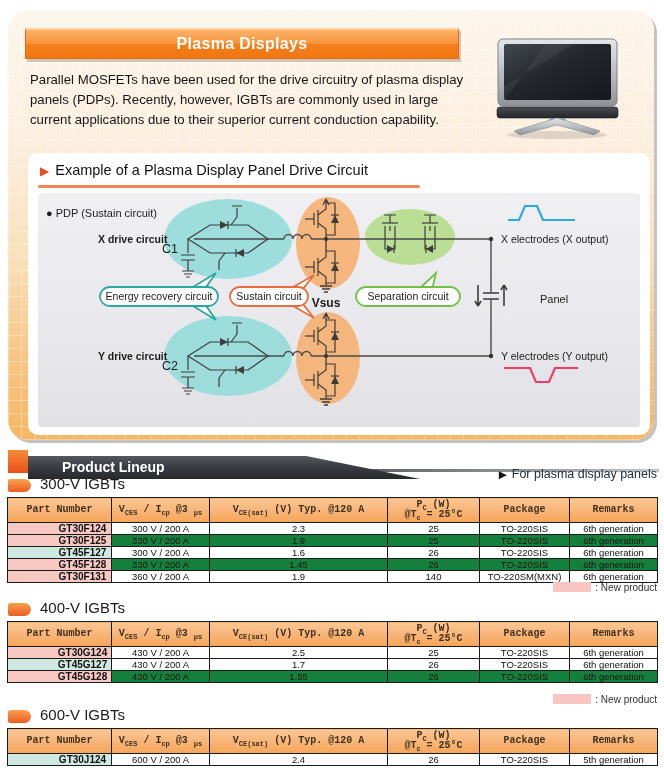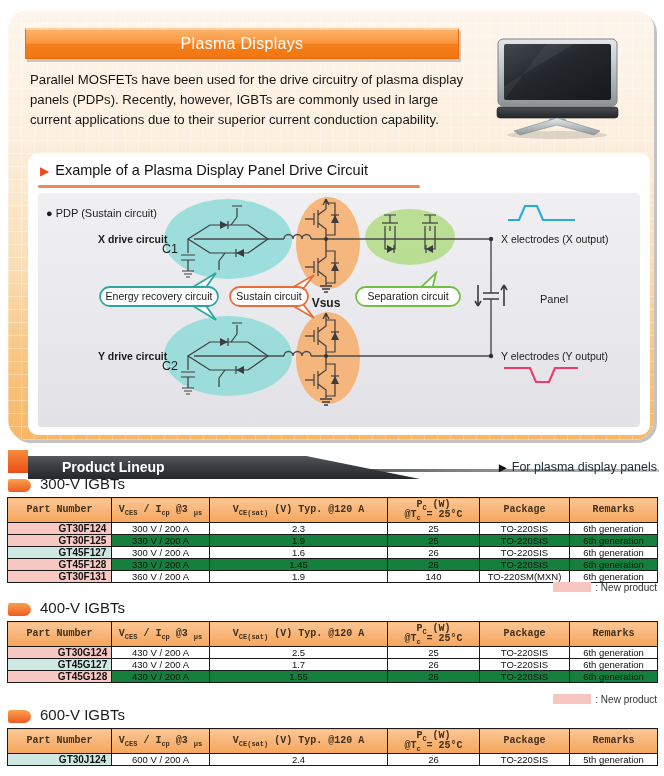--- a/index.html
+++ b/index.html
@@ -12,21 +12,21 @@
       linear-gradient(rgba(255,255,255,.30) 1px, transparent 1px),
       linear-gradient(90deg, rgba(255,255,255,.30) 1px, transparent 1px),
       linear-gradient(180deg,#fdf6ec 0%,#fcefdf 30%,#fadfb8 58%,#f8c685 80%,#f7b765 100%);
     background-size:13px 13px,13px 13px,100% 100%;
     box-shadow:3px 3px 0 rgba(145,145,145,.55);}
 
   .pd-header{position:absolute;left:17px;top:18px;width:432px;height:28px;
     background:linear-gradient(180deg,#fcb269 0%,#f9963d 46%,#f57e1d 52%,#f0770f 100%);
     border:1px solid #e96d10;border-top:2px solid #fdd0a0;
     box-shadow:2px 3px 0 rgba(120,110,95,.35);
-    color:#ffffff;font-size:16px;font-weight:normal;text-align:center;line-height:27px;letter-spacing:.3px;}
+    color:#ffffff;font-size:16px;font-weight:bold;text-align:center;line-height:27px;letter-spacing:.3px;}
 
   .desc{position:absolute;left:22px;top:60px;width:452px;font-size:13.2px;line-height:1.52;color:#161616;}
 
   .tv{position:absolute;left:486px;top:28px;}
 
   
   .inner-panel{position:absolute;left:20px;top:143px;width:622px;height:282px;background:#ffffff;border-radius:10px;}
   .circ-head{position:absolute;left:12px;top:9px;font-size:14.5px;font-weight:400;color:#111;}
   .circ-head .tri{color:#e8491d;font-size:12px;margin-right:6px;}
   .circ-underline{position:absolute;left:10px;top:32px;width:382px;height:3px;background:#f08757;border-radius:2px;}
@@ -36,21 +36,21 @@
   
   .lineup{position:absolute;left:0;top:450px;width:664px;height:23px;}
   .lineup-line{position:absolute;left:300px;right:5px;bottom:1px;height:3.5px;
     background:linear-gradient(90deg,#46494c,#c6c7c9);}
   .lineup-accent{position:absolute;left:8px;top:0;width:20px;height:23px;
     background:linear-gradient(180deg,#f68b3c,#e94f17);}
   .lineup-dark{position:absolute;left:28px;top:0;width:392px;height:23px;
     background:linear-gradient(180deg,#55585d 0%,#3a3d41 45%,#27292c 100%);
     clip-path:polygon(0 0,71% 0,100% 100%,0 100%);
     color:#fff;font-size:14px;font-weight:bold;line-height:22px;padding-left:34px;box-sizing:border-box;margin-top:6px;}
-  .lineup-for{position:absolute;right:7px;top:10px;font-size:12.5px;font-weight:500;color:#22303c;}
+  .lineup-for{position:absolute;right:7px;top:17px;font-size:12.5px;font-weight:500;color:#22303c;}
   .lineup-for .tri{color:#111;font-size:10.5px;margin-right:5px;}
 
   
   .sec-head{position:absolute;left:8px;display:flex;align-items:flex-end;height:16px;}
   .sec-bullet{display:inline-block;width:23px;height:13px;margin-right:9px;
     border-radius:3px 9px 9px 3px;
     background:linear-gradient(180deg,#f9a14c,#ee5b24);}
   .sec-title{font-size:15px;color:#1b1b1b;}
 
   

